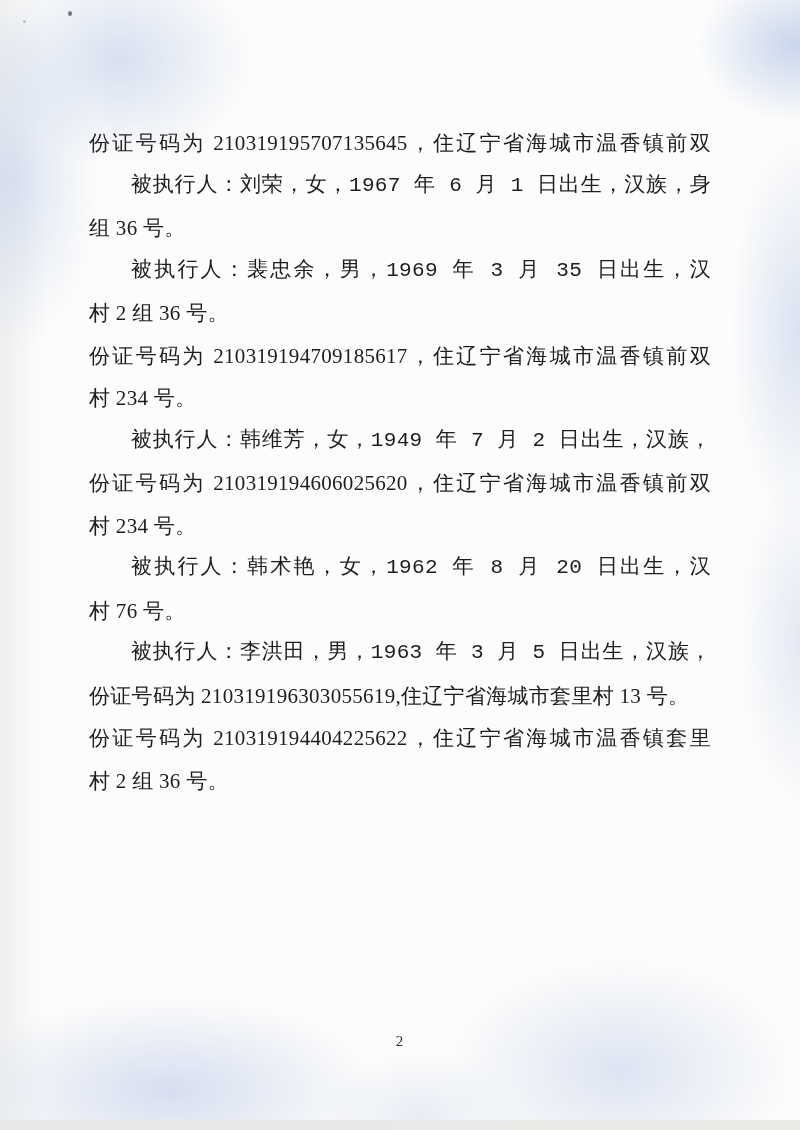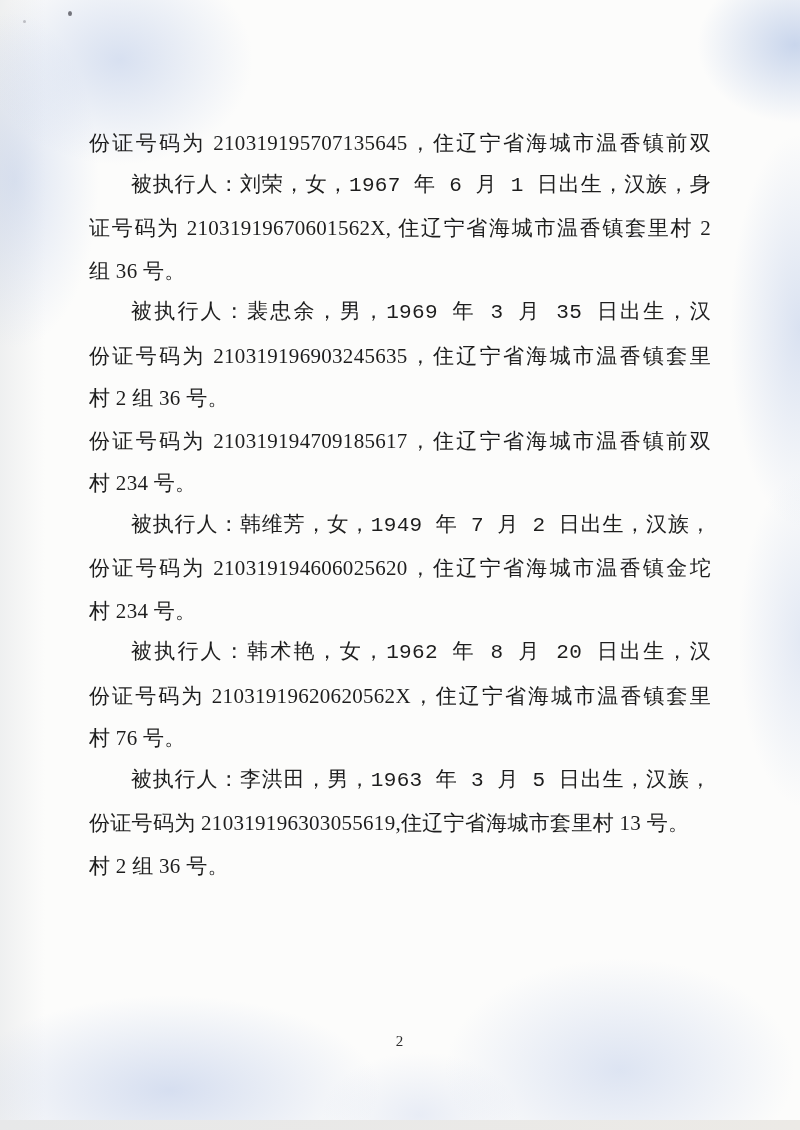--- a/index.html
+++ b/index.html
@@ -70,53 +70,51 @@
 <div class="speck speck-2"></div>
 
 <div class="doc-text">
 
   <div>
     <div class="line fill">份证号码为 210319195707135645，住辽宁省海城市温香镇前双</div>
   </div>
 
   <div>
     <div class="line fill indent">被执行人：刘荣，女，1967 年 6 月 1 日出生，汉族，身份</div>
-    <div class="line fill">证号码为 21031919670601562X, 住辽宁省海城市温香镇套里村 2</div>
     <div class="line">组 36 号。</div>
   </div>
 
   <div>
     <div class="line fill indent">被执行人：裴忠余，男，1969 年 3 月 35 日出生，汉族，身</div>
-    <div class="line fill">份证号码为 210319196903245635，住辽宁省海城市温香镇套里</div>
     <div class="line">村 2 组 36 号。</div>
   </div>
 
   <div>
     <div class="line fill">份证号码为 210319194709185617，住辽宁省海城市温香镇前双</div>
     <div class="line">村 234 号。</div>
   </div>
 
   <div>
     <div class="line fill indent">被执行人：韩维芳，女，1949 年 7 月 2 日出生，汉族，身</div>
-    <div class="line fill">份证号码为 210319194606025620，住辽宁省海城市温香镇金坨</div>
+    <div class="line fill">份证号码为 210319194606025620，住辽宁省海城市温香镇前双</div>
     <div class="line">村 234 号。</div>
   </div>
 
   <div>
     <div class="line fill indent">被执行人：韩术艳，女，1962 年 8 月 20 日出生，汉族，身</div>
-    <div class="line fill">份证号码为 21031919620620562X，住辽宁省海城市温香镇套里</div>
     <div class="line">村 76 号。</div>
   </div>
 
   <div>
     <div class="line fill indent">被执行人：李洪田，男，1963 年 3 月 5 日出生，汉族，身</div>
     <div class="line">份证号码为 210319196303055619,住辽宁省海城市套里村 13 号。</div>
   </div>
 
   <div>
+    <div class="line fill">份证号码为 210319194404225622，住辽宁省海城市温香镇套里</div>
     <div class="line">村 2 组 36 号。</div>
   </div>
 
 </div>
 
 <div class="page-number">2</div>
 
 <div class="bottom-edge"></div>
 
 </body></html>

